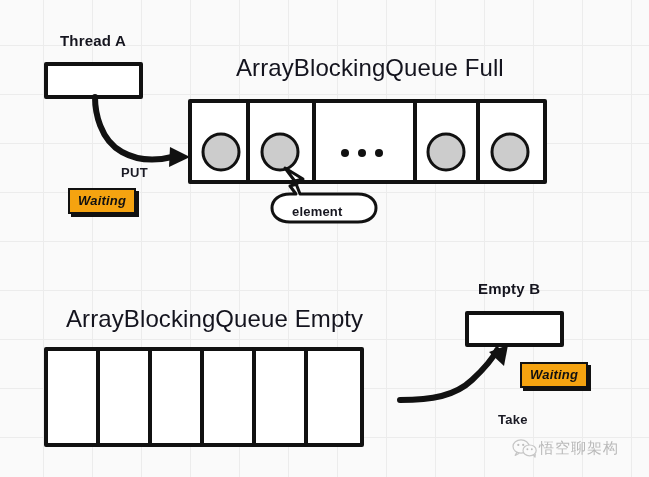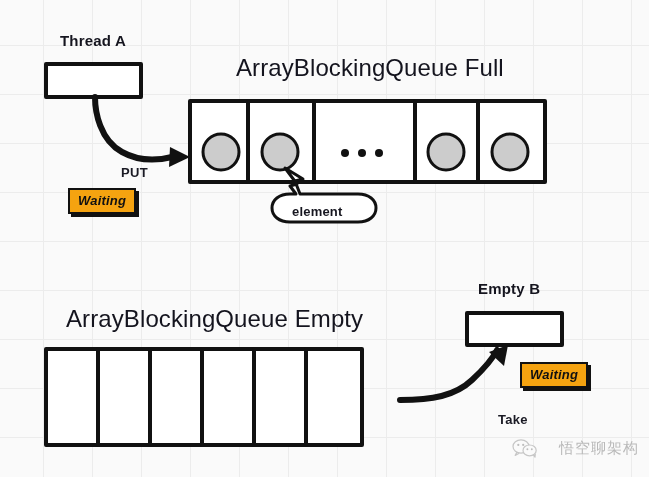--- a/index.html
+++ b/index.html
@@ -66,21 +66,21 @@
   .callout-text {
     position: absolute;
     font-size: 13px;
     color: #16161f;
     letter-spacing: 0.2px;
   }
   .watermark {
     position: absolute;
     display: flex;
     align-items: center;
-    gap: 20px;
+    gap: 0;
     color: #b9b9b9;
     font-size: 15px;
     font-family: "DejaVu Sans", sans-serif;
     letter-spacing: 1px;
     user-select: none;
   }
   .wm-icon { display: block; }
 </style>
 </head>
 <body>

